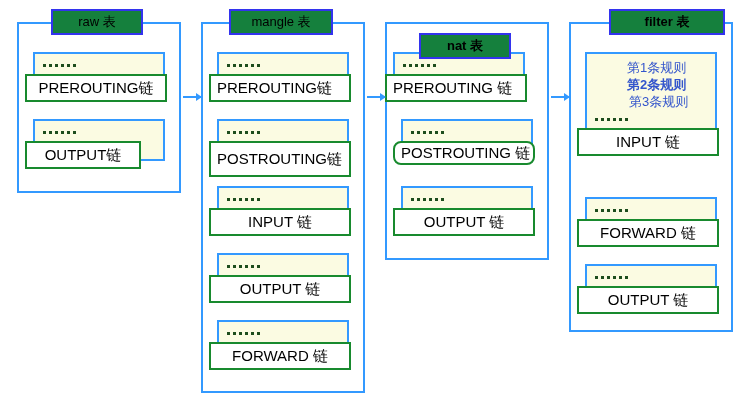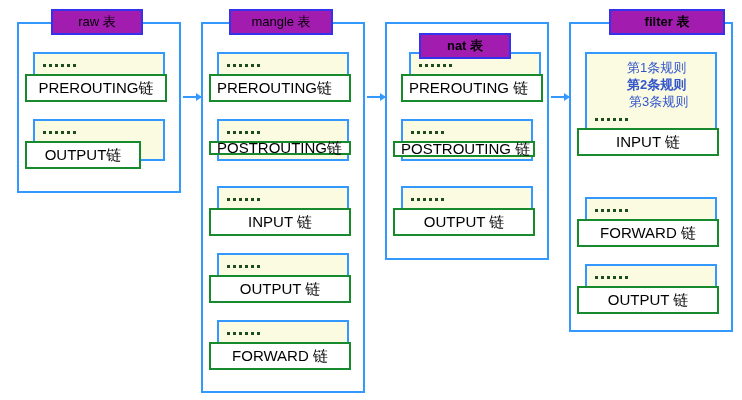--- a/index.html
+++ b/index.html
@@ -17,21 +17,21 @@
     position:absolute;left:0;top:0;right:0;bottom:0;
     box-sizing:border-box;
     border:2px solid #3399ff;
     background:transparent;
   }
   
   .table-title{
     position:absolute;
     box-sizing:border-box;
     border:2px solid #3333ee;
-    background:#a21caf;
+    background:#15803d;
     color:#000000;
     font-size:13px;
     line-height:22px;
     height:26px;
     text-align:center;
     white-space:nowrap;
     z-index:4;
   }
   .table-title.bold{font-weight:bold;}
 
@@ -148,21 +148,21 @@
     <div class="chain" style="left:8px;top:97px;width:150px;height:56px;">
       <div class="chain-pad" style="width:132px;height:42px;"></div>
       <div class="chain-dots" style="left:18px;top:12px;">
         <i></i>
           <i></i>
           <i></i>
           <i></i>
           <i></i>
           <i></i>
       </div>
-      <div class="chain-box left" style="top:22px;width:142px;height:14px;">POSTROUTING链</div>
+      <div class="chain-box left" style="top:22px;width:142px;height:36px;">POSTROUTING链</div>
     </div>
 
     <div class="chain" style="left:8px;top:164px;width:150px;height:56px;">
       <div class="chain-pad" style="width:132px;height:42px;"></div>
       <div class="chain-dots" style="left:18px;top:12px;">
         <i></i>
           <i></i>
           <i></i>
           <i></i>
           <i></i>
@@ -199,21 +199,21 @@
   </div>
 
   <div class="arrow" style="left:367px;top:96px;width:18px;">
     <div class="head"></div>
   </div>
 
   <div class="table-block" style="left:385px;top:22px;width:164px;height:238px;">
     <div class="table-frame"></div>
     <div class="table-title bold" style="left:34px;top:-13px;width:92px;margin-top:24px;">nat 表</div>
 
-    <div class="chain" style="left:16px;top:30px;width:150px;height:56px;">
+    <div class="chain" style="left:0;top:30px;width:150px;height:56px;">
       <div class="chain-pad" style="width:132px;height:42px;"></div>
       <div class="chain-dots" style="left:18px;top:12px;">
         <i></i>
           <i></i>
           <i></i>
           <i></i>
           <i></i>
           <i></i>
       </div>
       <div class="chain-box left" style="top:22px;width:142px;height:28px;">PREROUTING 链</div>
@@ -222,21 +222,21 @@
     <div class="chain" style="left:8px;top:97px;width:150px;height:56px;">
       <div class="chain-pad" style="width:132px;height:42px;"></div>
       <div class="chain-dots" style="left:18px;top:12px;">
         <i></i>
           <i></i>
           <i></i>
           <i></i>
           <i></i>
           <i></i>
       </div>
-      <div class="chain-box left" style="top:22px;width:142px;height:16px;">POSTROUTING 链</div>
+      <div class="chain-box left" style="top:22px;width:142px;height:24px;border-radius:8px;">POSTROUTING 链</div>
     </div>
 
     <div class="chain" style="left:8px;top:164px;width:150px;height:56px;">
       <div class="chain-pad" style="width:132px;height:42px;"></div>
       <div class="chain-dots" style="left:18px;top:12px;">
         <i></i>
           <i></i>
           <i></i>
           <i></i>
           <i></i>

